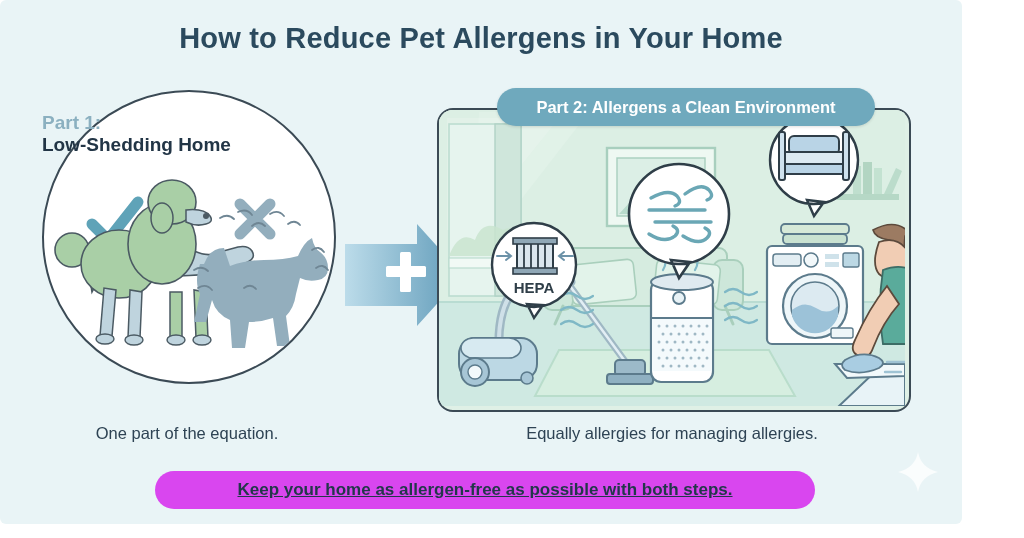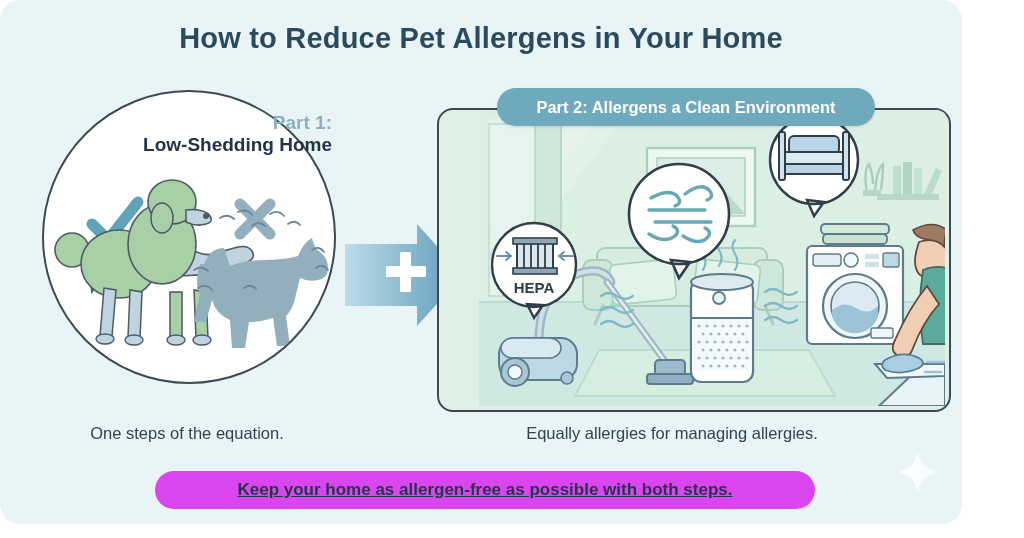--- a/index.html
+++ b/index.html
@@ -1,38 +1,38 @@
 <!DOCTYPE html>
 <html><head>
 <meta charset="utf-8">
 <style>
   html,body{margin:0;padding:0;background:#ffffff;}
   body{width:1024px;height:538px;overflow:hidden;font-family:"Liberation Sans",sans-serif;}
   #stage{position:relative;width:1024px;height:538px;background:#ffffff;}
-  #card{position:absolute;left:0;top:0;width:962px;height:524px;background:#e9f4f6;border-radius:20px;overflow:hidden;}
+  #card{position:absolute;left:0;top:0;width:962px;height:524px;background:#e9f4f6;border-radius:6px;overflow:hidden;}
 
   .sparkle{position:absolute;right:22px;bottom:30px;width:44px;height:44px;opacity:.85;}
 
   #title{position:absolute;left:0;top:22px;width:962px;text-align:center;
     font-size:29px;font-weight:bold;color:#2b4a5e;letter-spacing:.2px;}
 
   
   #circle{position:absolute;left:42px;top:90px;width:290px;height:290px;border-radius:50%;
     background:#ffffff;border:2.2px solid #3b4a55;overflow:hidden;}
-  #p1label{position:absolute;left:42px;top:112px;width:290px;text-align:right;line-height:1.18;}
+  #p1label{position:absolute;left:42px;top:112px;width:290px;text-align:left;line-height:1.18;}
   #p1label .l1{font-size:19px;font-weight:bold;color:#8bb0c0;}
   #p1label .l2{font-size:19px;font-weight:bold;color:#223546;}
   #p1label .l3{font-size:19px;font-weight:bold;color:#223546;}
 
   
   #arrow{position:absolute;left:345px;top:222px;width:120px;height:106px;}
 
   
   #room{position:absolute;left:437px;top:108px;width:470px;height:300px;border-radius:16px;
-    border:2px solid #3b4a55;overflow:hidden;background:#dff0e6;padding-left:40px;}
+    border:2px solid #3b4a55;overflow:hidden;background:#dff0e6;}
   #part2pill{position:absolute;left:497px;top:88px;width:378px;height:38px;border-radius:19px;
     background:#6fa9bd;display:flex;align-items:center;justify-content:center;
     color:#ffffff;font-size:16.5px;font-weight:bold;box-shadow:0 1px 3px rgba(0,0,0,.12);z-index:6;}
 
   
   .caption{position:absolute;font-size:16.5px;color:#2e4354;}
   #cap1{left:42px;top:424px;width:290px;text-align:center;}
   #cap2{left:437px;top:424px;width:470px;text-align:center;}
 
   
@@ -342,21 +342,21 @@
             <rect x="344" y="54" width="62" height="10" rx="2" fill="#b9d4e6" stroke="#2f3e48" stroke-width="2"></rect>
             <rect x="340" y="22" width="6" height="48" rx="2" fill="#cfe2ee" stroke="#2f3e48" stroke-width="2"></rect>
             <rect x="404" y="22" width="6" height="48" rx="2" fill="#cfe2ee" stroke="#2f3e48" stroke-width="2"></rect>
           </g>
         </g>
       </svg>
     </div>
 
     <div id="part2pill">Part 2: Allergens a Clean Environment</div>
 
-    <div class="caption" id="cap1">One steps of the equation.</div>
+    <div class="caption" id="cap1">One part of the equation.</div>
     <div class="caption" id="cap2">Equally allergies for managing allergies.</div>
 
     <div id="banner">Keep your home as allergen-free as possible with both steps.</div>
 
     <svg class="sparkle" viewBox="0 0 44 44">
       <path d="M22 2 Q25 18 42 22 Q25 26 22 42 Q19 26 2 22 Q19 18 22 2 Z" fill="#ffffff" opacity=".9"></path>
     </svg>
   </div>
 </div>
 

